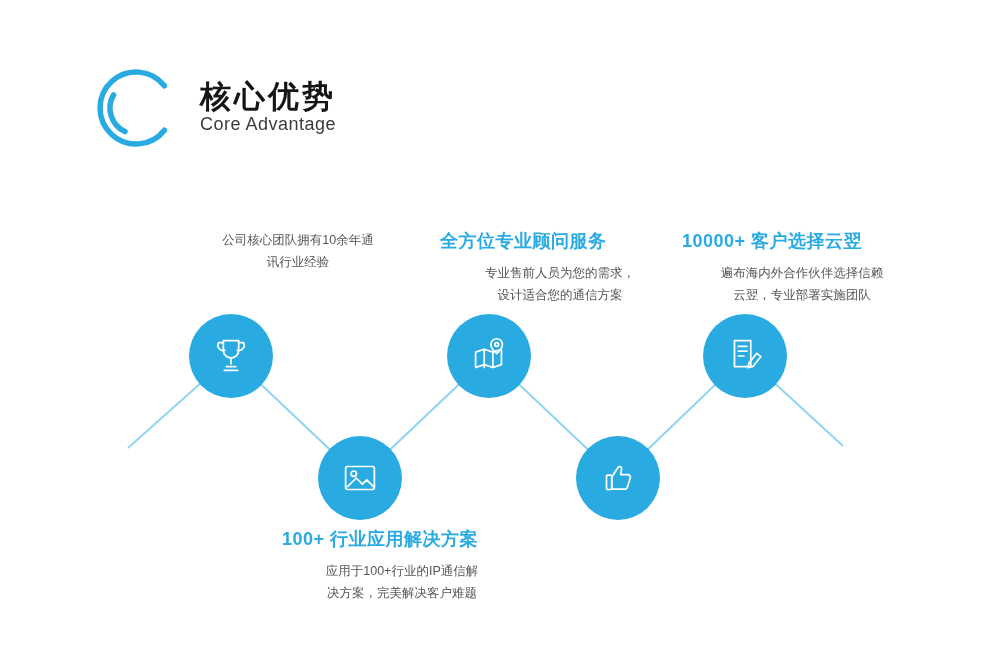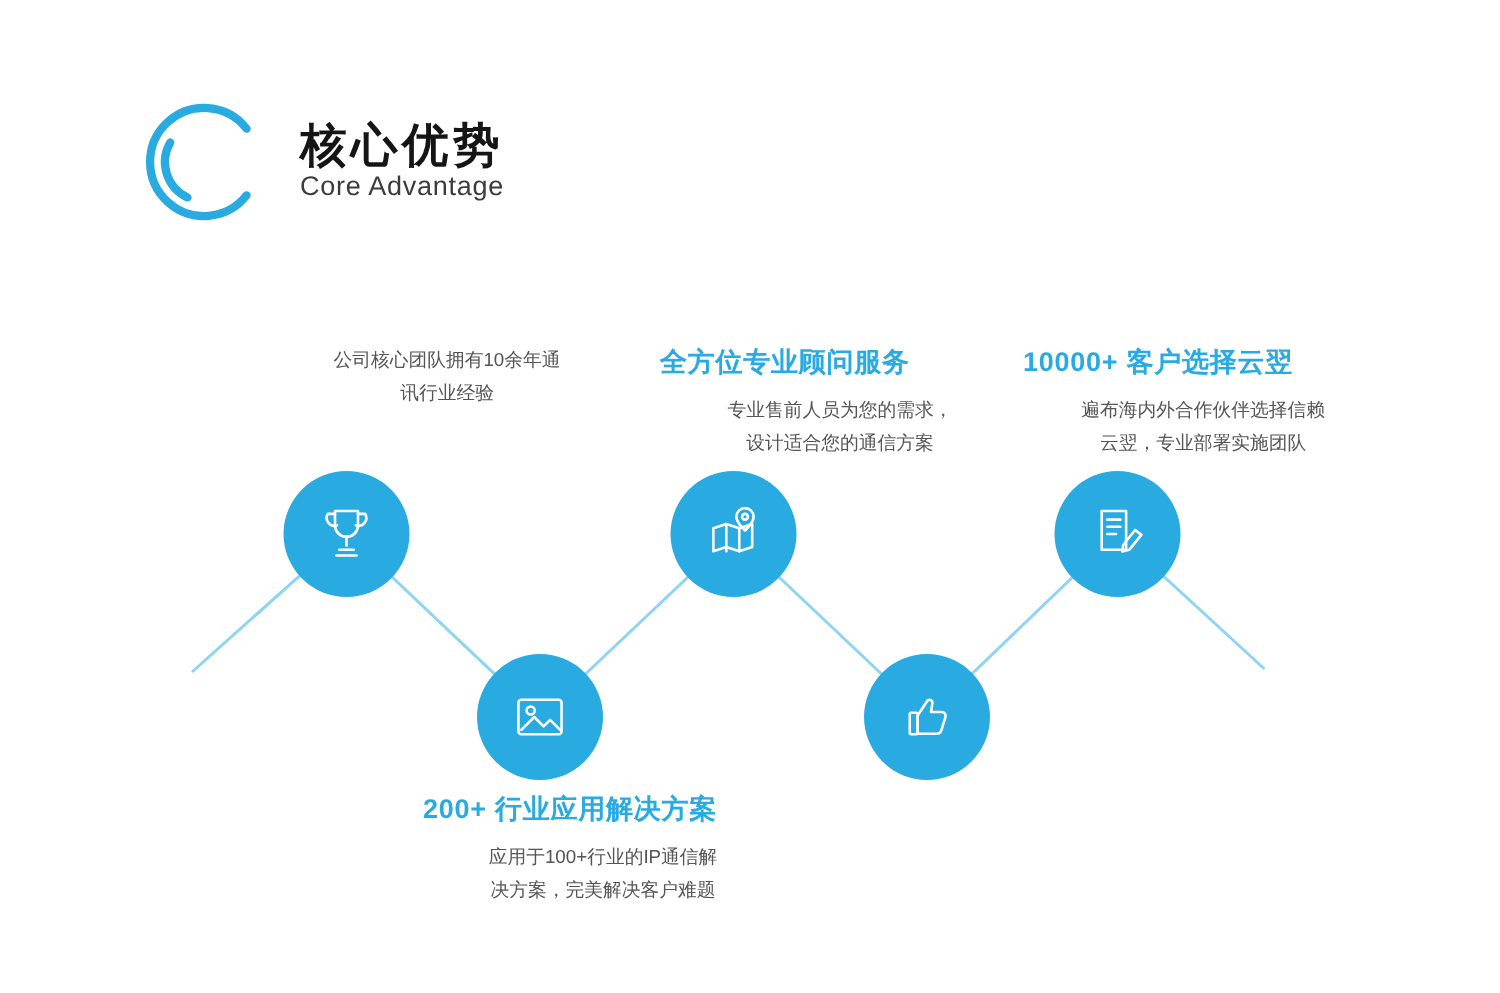--- a/index.html
+++ b/index.html
@@ -141,21 +141,21 @@
 
   <div class="feature f3">
     <h3>10000+ 客户选择云翌</h3>
     <p>
       <span>遍布海内外合作伙伴选择信赖</span><br>
       <span>云翌，专业部署实施团队</span>
     </p>
   </div>
 
   <div class="feature f4">
-    <h3>200+ 行业应用解决方案</h3>
+    <h3>100+ 行业应用解决方案</h3>
     <p>
       <span>应用于100+行业的IP通信解</span><br>
       <span>决方案，完美解决客户难题</span>
     </p>
   </div>
 
   <div class="feature f5">
   </div>
 
 </div>

